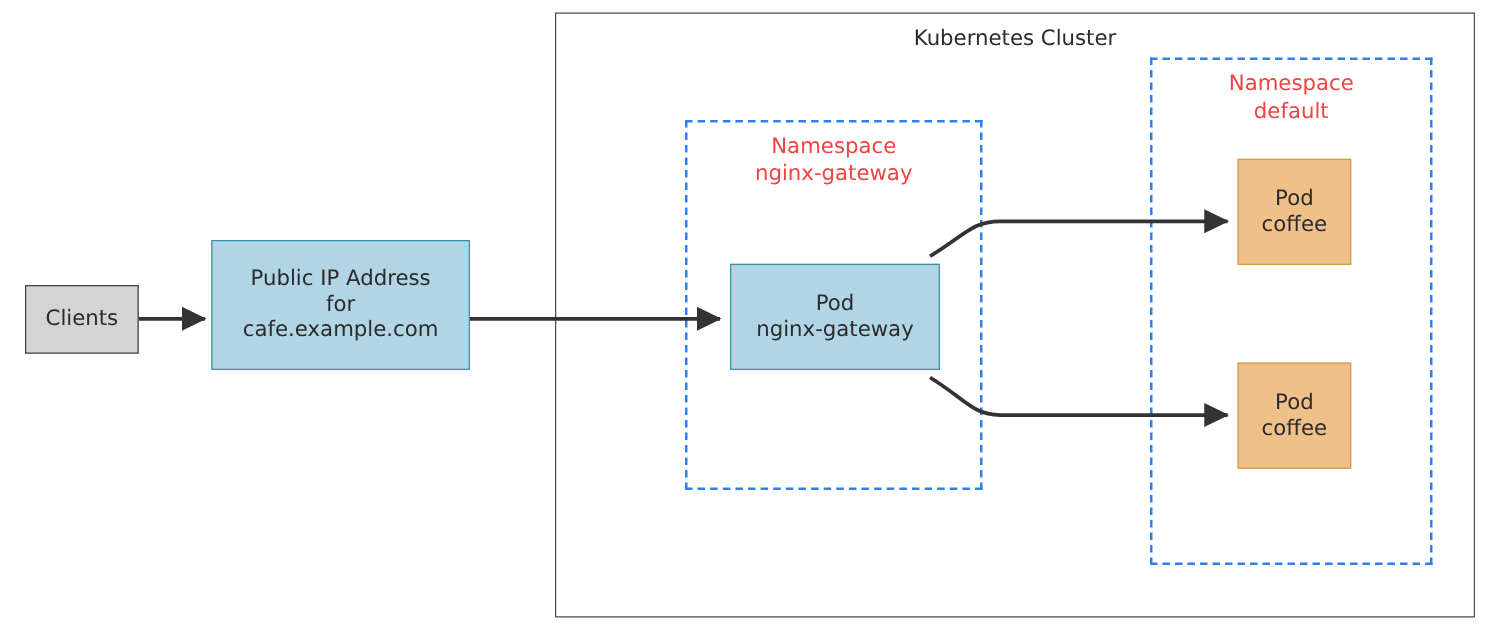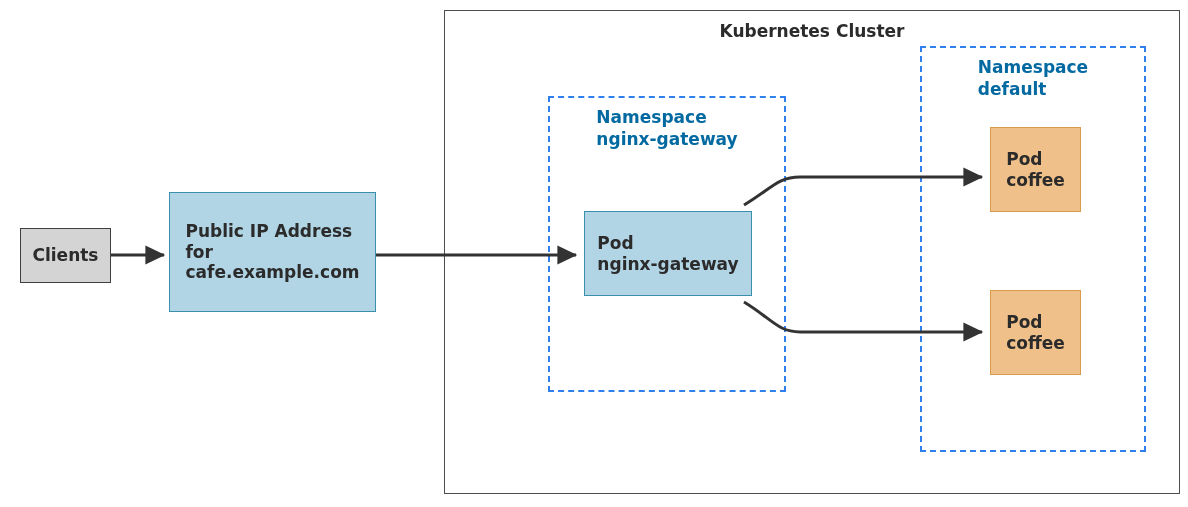--- a/index.html
+++ b/index.html
@@ -14,25 +14,24 @@
     background: #ffffff;
     font-family: "DejaVu Sans", "Liberation Sans", sans-serif;
     overflow: hidden;
   }
   .box {
     position: absolute;
     box-sizing: border-box;
     display: flex;
     align-items: center;
     justify-content: center;
-    text-align: left;
+    text-align: center;
     color: #2b2b2b;
     line-height: 1.22;
     white-space: pre-line;
-    font-weight: bold;
   }
   
   .container-solid {
     border: 1.6px solid #4d4d4d;
     background: #ffffff;
     align-items: flex-start;
     justify-content: center;
   }
   .container-solid .container-title {
     margin-top: 10px;
@@ -42,21 +41,21 @@
   
   .container-dashed {
     border: 2px dashed #2f80ed;
     background: transparent;
     align-items: flex-start;
     justify-content: center;
   }
   .container-dashed .container-title {
     margin-top: 8px;
     font-size: 17px;
-    color: #0369a1;
+    color: #ef4444;
     line-height: 1.3;
   }
   
   .node-grey {
     background: #d4d4d4;
     border: 1.4px solid #3f3f3f;
     font-size: 17px;
   }
   
   .node-blue {
@@ -117,21 +116,21 @@
 
     <path class="edge-path" d="M744,205 C772,188 778,177 800,177 L982,177" marker-end="url(#arrowhead)"></path>
 
     <path class="edge-path" d="M744,302 C772,319 778,332 800,332 L982,332" marker-end="url(#arrowhead)"></path>
   </svg>
 
   <div class="box node-grey" style="left:20px; top:228px; width:91px; height:55px;">
     <span>Clients</span>
   </div>
 
-  <div class="box node-blue" style="left:169px; top:192px; width:207px; height:120px;">
+  <div class="box node-blue" style="left:169px; top:192px; width:207px; height:104px;">
     <span>Public IP Address
 for
 cafe.example.com</span>
   </div>
 
   <div class="box node-blue" style="left:584px; top:211px; width:168px; height:85px;">
     <span>Pod
 nginx-gateway</span>
   </div>
 

